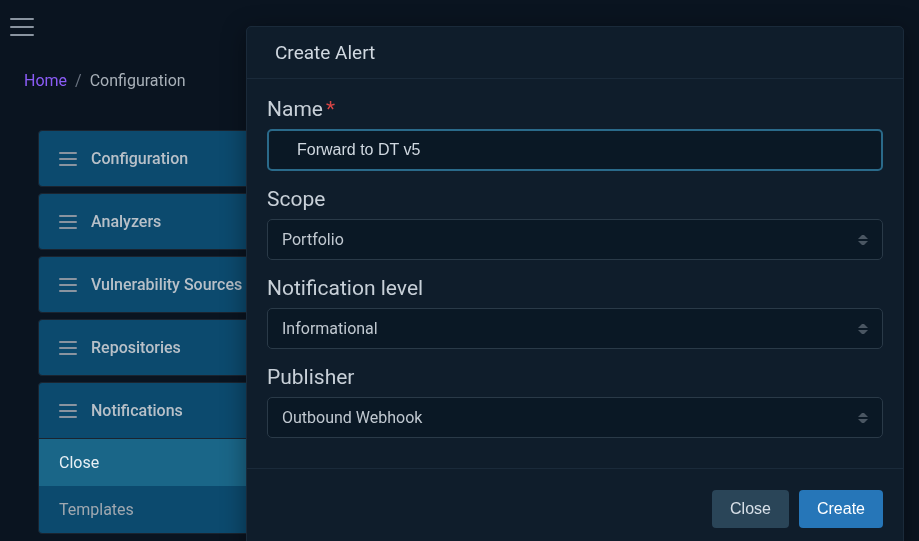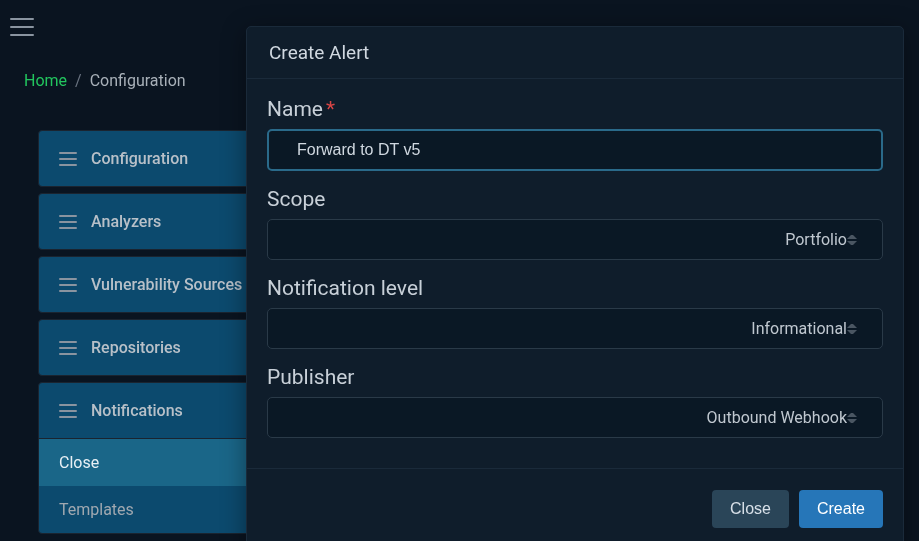--- a/index.html
+++ b/index.html
@@ -36,21 +36,21 @@
       border-radius: 1px;
     }
     .breadcrumb-bar {
       height: 52px;
       padding: 0 24px;
       display: flex;
       align-items: center;
       font-size: 16px;
     }
     .breadcrumb-link {
-      color: #22c55e;
+      color: #8b5cf6;
     }
     .breadcrumb-sep {
       color: #6a7380;
       margin: 0 8px;
     }
     .breadcrumb-current {
       color: #a8b0b8;
     }
     .sidebar {
       position: absolute;
@@ -108,21 +108,21 @@
       left: 246px;
       top: 26px;
       width: 658px;
       background: #0f1d2b;
       border: 1px solid #1a2a3a;
       border-radius: 5px;
       z-index: 20;
       box-shadow: 0 5px 25px rgba(0,0,0,0.4);
     }
     .modal-header {
-      padding: 14px 22px;
+      padding: 14px 28px;
       border-bottom: 1px solid #1a2a3a;
     }
     .modal-title {
       font-size: 19px;
       font-weight: 400;
       color: #d0d8e0;
     }
     .modal-body {
       padding: 18px 20px 22px;
     }
@@ -144,29 +144,29 @@
       padding: 10px 28px;
       background: #0a1825;
       border: 2px solid #2a6a8a;
       border-radius: 5px;
       color: #d0d8e0;
       font-size: 16px;
       outline: none;
     }
     .form-select {
       width: 100%;
-      padding: 10px 25px;
+      padding: 10px 14px;
       background: #0a1825;
       border: 1px solid #2a3a48;
       border-radius: 5px;
       color: #c0c8d0;
       font-size: 16px;
       position: relative;
       display: flex;
-      justify-content: flex-end;
+      justify-content: space-between;
       align-items: center;
       cursor: pointer;
     }
     .select-caret {
       width: 10px;
       height: 12px;
       display: flex;
       flex-direction: column;
       justify-content: center;
       gap: 2px;

